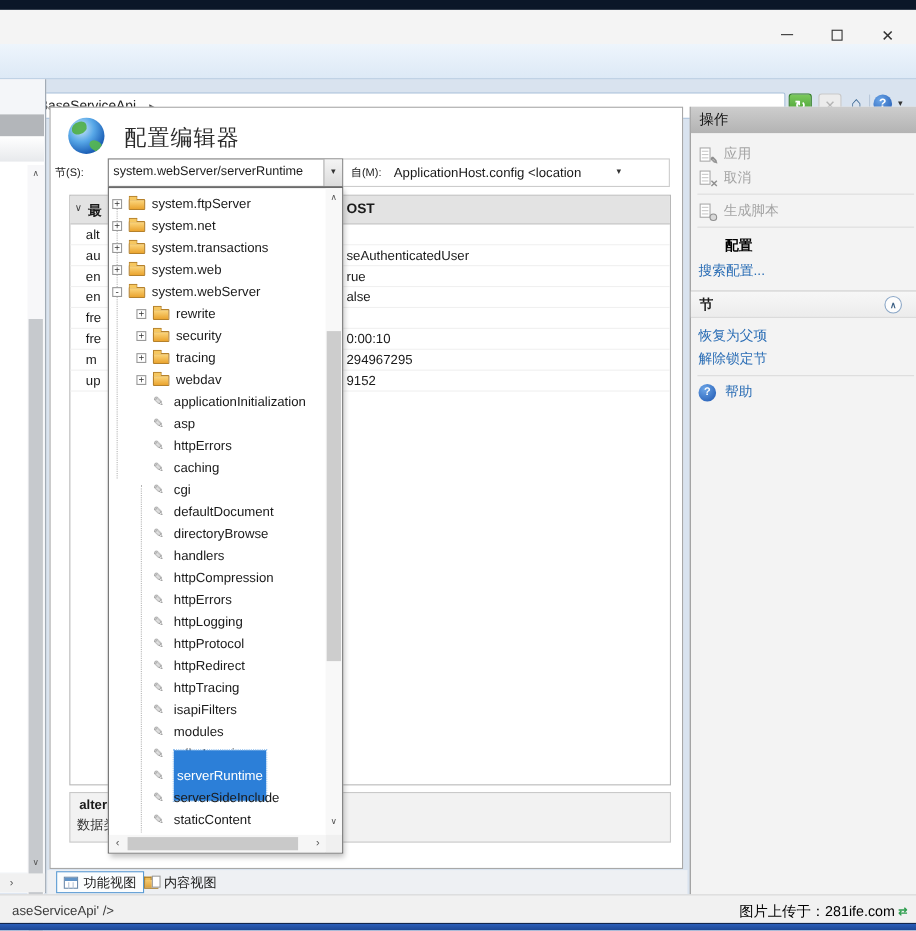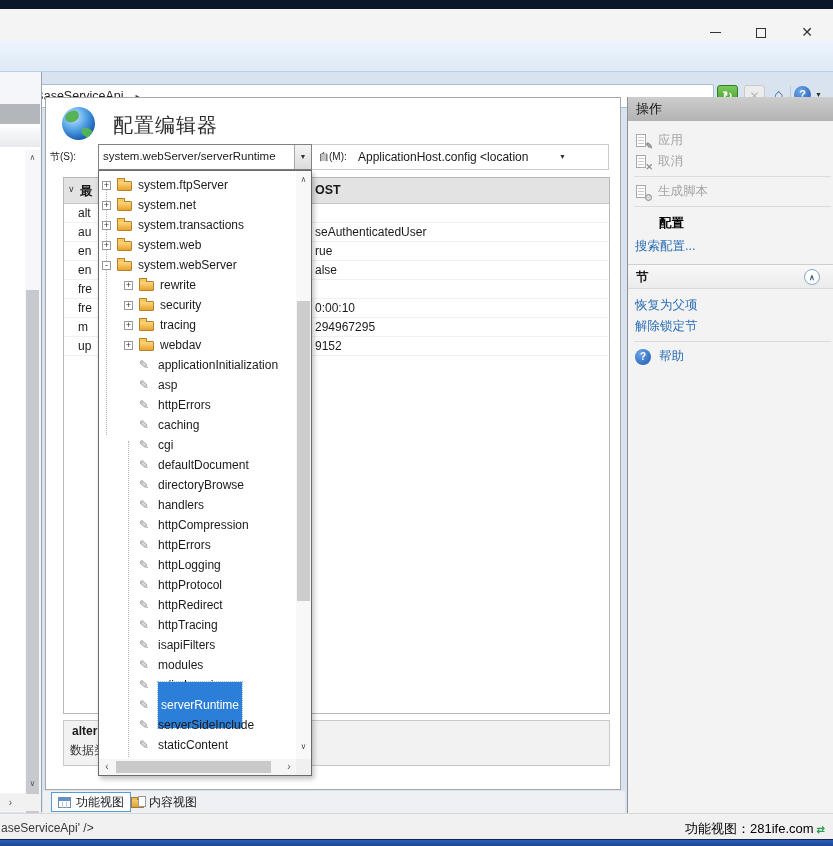--- a/index.html
+++ b/index.html
@@ -124,21 +124,21 @@
   .tab { position:absolute; top:1px; height:20px; display:flex; align-items:center; font-size:12px; padding:0 6px; }
   .tab.selected { left:8px; background:#fbfdfe; border:1px solid #5b9bd3; }
   .tab.plain { left:82px; }
   .tab-label { margin-left:5px; }
   .tab-icon-grid { width:13px; height:11px; border:1px solid #6f8cad; background:linear-gradient(#5f93c8 0 3px,#fff 3px); position:relative; flex:none; }
   .tab-icon-grid::after { content:""; position:absolute; left:3px; top:4px; width:1px; height:6px; background:#b8c6d8; box-shadow:4px 0 0 #b8c6d8; }
   .tab-icon-folder { width:13px; height:9px; background:linear-gradient(#f5c96d,#dfa23a); border:1px solid #a87c2a; position:relative; margin-top:2px; flex:none; }
   .tab-icon-folder::before { content:""; position:absolute; top:-3px; left:-1px; width:5px; height:2px; background:#f0bd55; border:1px solid #a87c2a; border-bottom:none; }
   .tab-icon-folder::after { content:""; position:absolute; right:-3px; top:-4px; width:6px; height:9px; background:#fff; border:1px solid #999; }
   .status-bar { left:0; top:813px; width:833px; height:26px; background:#f1f1f1; border-top:1px solid #d8d8d8; }
-  .status-text { left:1px; top:7px; font-size:12px; color:#3a3a3a; white-space:nowrap; }
+  .status-text { left:11px; top:7px; font-size:12px; color:#3a3a3a; white-space:nowrap; }
   .watermark { right:8px; top:6px; display:flex; align-items:center; font-size:13px; color:#000; }
   .wm-icon { margin-left:3px; font-size:10px; color:#2e9e4f; font-weight:bold; }
   .bottom-strip { left:0; top:839px; width:833px; height:7px; background:linear-gradient(#2a5db8,#1c4693); border-top:1px solid #12264d; }
 </style>
 </head>
 <body>
 
 <div class="abs top-strip"></div>
 <div class="abs title-bar">
   <div class="abs win-btn btn-min" style="left:700px;"><span></span></div>
@@ -422,17 +422,17 @@
   </div>
   <div class="tab plain">
     <span class="tab-icon-folder"></span>
     <span class="tab-label">内容视图</span>
   </div>
 </div>
 
 <div class="abs status-bar">
   <div class="abs status-text">aseServiceApi' /&gt;</div>
   <div class="abs watermark">
-    <span>功能视图：281ife.com</span>
+    <span>图片上传于：281ife.com</span>
     <span class="wm-icon">⇄</span>
   </div>
 </div>
 <div class="abs bottom-strip"></div>
 
 </body></html>

